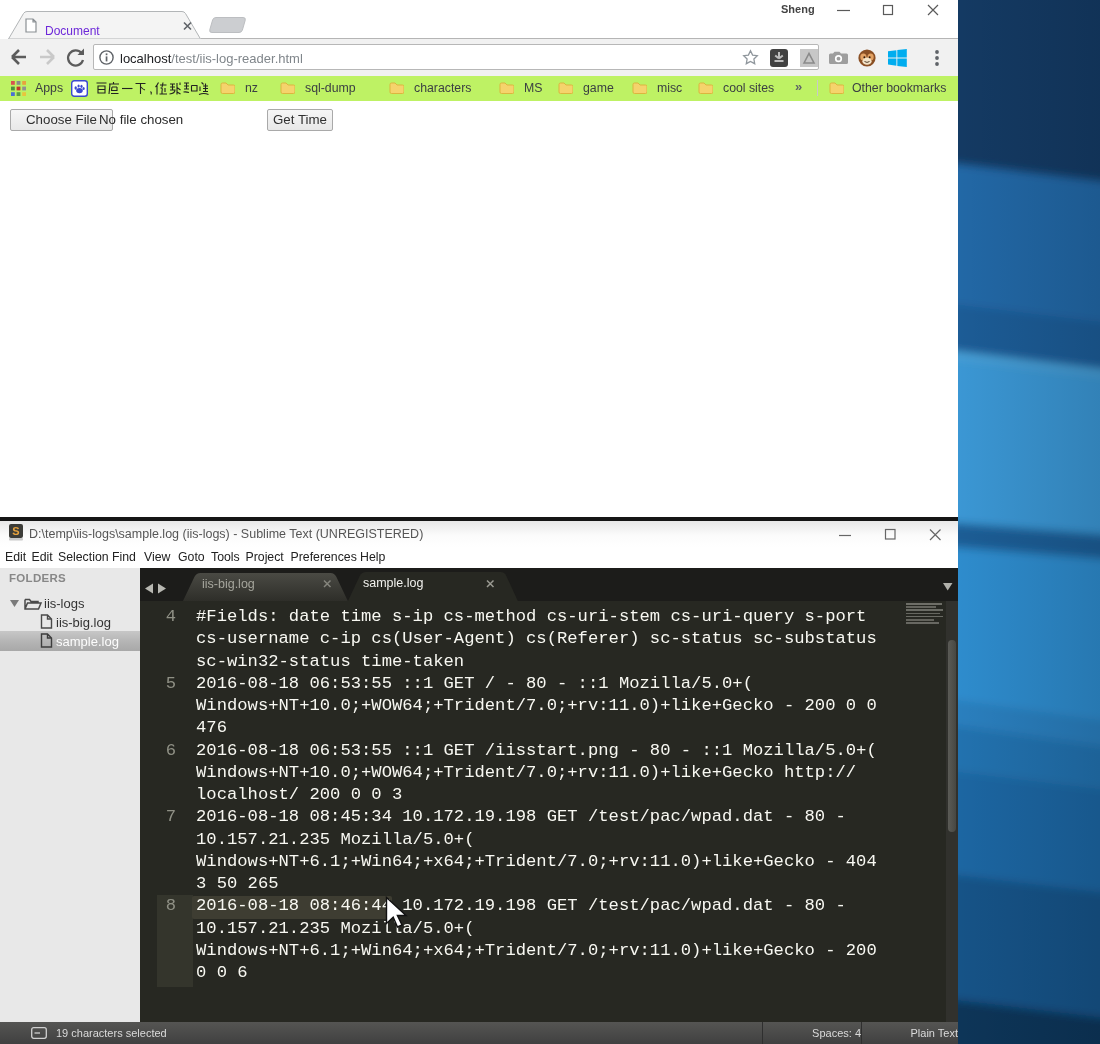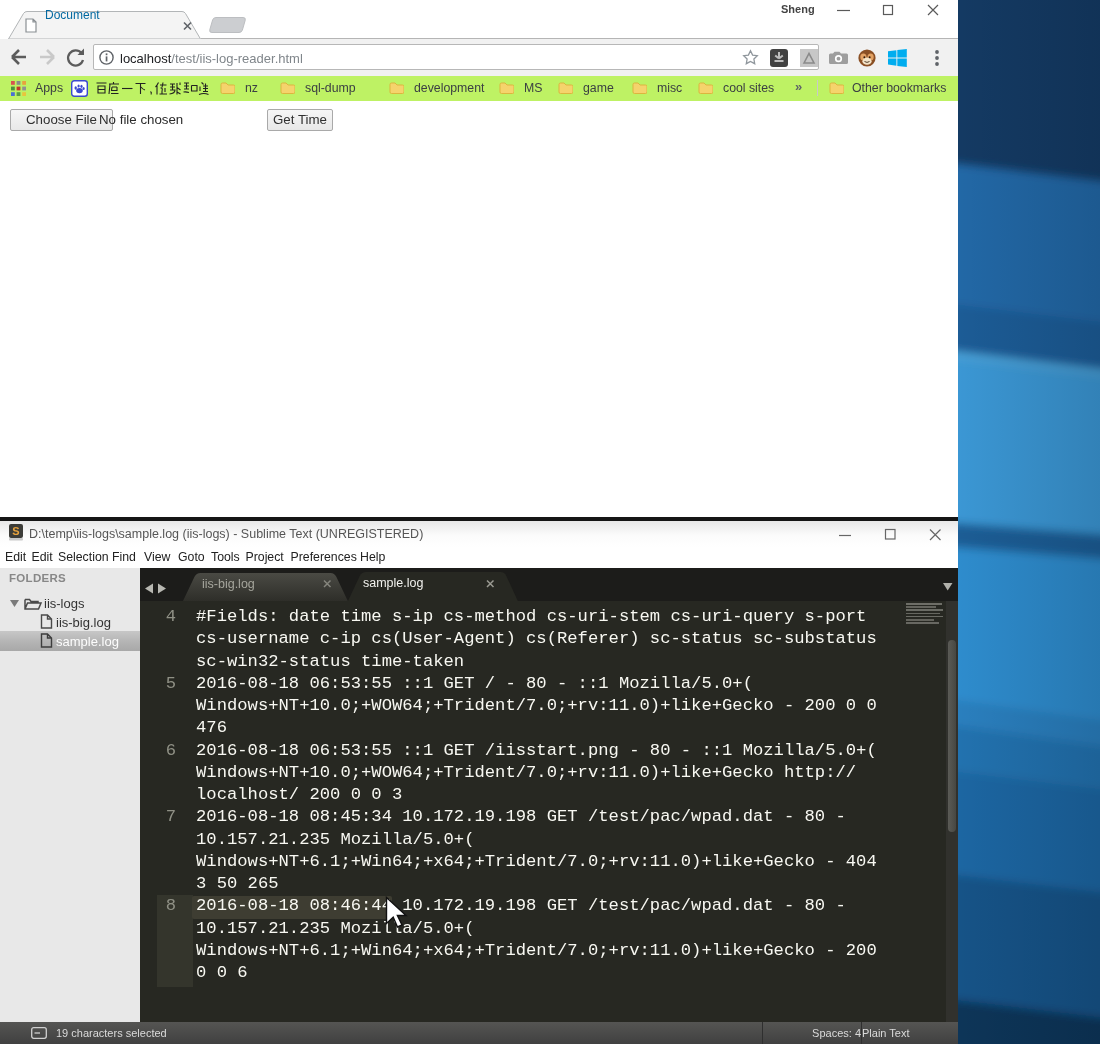--- a/index.html
+++ b/index.html
@@ -60,21 +60,21 @@
 </g>
 <rect x="0" y="0" width="142" height="1044" fill="url(#dk)"></rect>
 </svg>
 <div id="chrome">
 <svg class="abs" style="left:0;top:0" width="260" height="40" viewBox="0 0 260 40">
   <path d="M8.5,39 L23.5,13.5 Q24.7,11.5 27,11.5 L182,11.5 Q184.3,11.5 185.5,13.5 L200.5,39 Z" fill="#f4f4f4" stroke="#b2b5b7" stroke-width="1"></path>
   <path d="M216,17.5 L243,17.5 Q246,17.5 245.2,20.3 L242.4,30 Q241.6,32.5 239,32.5 L212,32.5 Q209,32.5 209.8,29.7 L212.6,20 Q213.4,17.5 216,17.5 Z" fill="#ccced1" stroke="#bcbec1" stroke-width="1"></path>
   <path d="M26,19 L33,19 L36,22 L36,32 L26,32 Z M33,19 L33,22 L36,22" fill="#fff" stroke="#8a8f93" stroke-width="1.2"></path>
   <path d="M184,22.5 L191,29.5 M191,22.5 L184,29.5" stroke="#5f6368" stroke-width="1.6"></path>
 </svg>
-<div class="abs" style="left:45px;top:8px;font-size:12px;color:#0369a1">Document</div>
+<div class="abs" style="left:45px;top:24px;font-size:12px;color:#6d28d9">Document</div>
 <div class="abs" style="left:781px;top:3px;font-size:11px;font-weight:bold;color:#444;text-shadow:-1px 0 0 #fff,1px 0 0 #fff,0 -1px 0 #fff,0 1px 0 #fff,1px 1px 0 #fff,-1px -1px 0 #fff">Sheng</div>
 <svg class="abs" style="left:830px;top:0" width="128" height="20" viewBox="0 0 128 20">
   <path d="M7,10.5 L20,10.5" stroke="#5a5a5a" stroke-width="1.2"></path>
   <rect x="53.5" y="5.5" width="9" height="9" fill="none" stroke="#5a5a5a" stroke-width="1.2"></rect>
   <path d="M98,5 L108,15 M108,5 L98,15" stroke="#5a5a5a" stroke-width="1.2"></path>
 </svg>
 <div id="tabstrip-line"></div>
 <div id="toolbar">
 <svg class="abs" style="left:0;top:0" width="90" height="36" viewBox="0 0 90 36">
   <path d="M26,18 L12,18 M12,18 L19,11 M12,18 L19,25" stroke="#5c5c5c" stroke-width="2.6" fill="none"></path>
@@ -152,21 +152,21 @@
   </g>
 </svg>
 <svg class="folder" style="left:220px">
           <use href="#fold"></use>
         </svg><div class="bklabel" style="left:245px">nz</div>
 <svg class="folder" style="left:280px">
           <use href="#fold"></use>
         </svg><div class="bklabel" style="left:305px">sql-dump</div>
 <svg class="folder" style="left:389px">
           <use href="#fold"></use>
-        </svg><div class="bklabel" style="left:414px">development</div>
+        </svg><div class="bklabel" style="left:414px">characters</div>
 <svg class="folder" style="left:499px">
           <use href="#fold"></use>
         </svg><div class="bklabel" style="left:524px">MS</div>
 <svg class="folder" style="left:558px">
           <use href="#fold"></use>
         </svg><div class="bklabel" style="left:583px">game</div>
 <svg class="folder" style="left:632px">
           <use href="#fold"></use>
         </svg><div class="bklabel" style="left:657px">misc</div>
 <svg class="folder" style="left:698px">
@@ -301,18 +301,18 @@
       </div>
 <div id="status">
         <svg class="abs" style="left:31px;top:5px" width="16" height="12" viewBox="0 0 16 12">
   <rect x="0.7" y="0.7" width="14.6" height="10.6" rx="2" fill="none" stroke="#d0d0d0" stroke-width="1.3"></rect>
   <path d="M3.5,6 L9,6" stroke="#d0d0d0" stroke-width="1.3"></path>
 </svg>
 <div class="abs" style="left:56px;top:5px">19 characters selected</div>
 <div class="abs" style="left:762px;top:0;width:1px;height:22px;background:#2f2f2f"></div>
 <div class="abs" style="left:861px;top:0;width:1px;height:22px;background:#2f2f2f"></div>
 <div class="abs" style="left:763px;top:5px;width:98px;text-align:right">Spaces: 4</div>
-<div class="abs" style="left:862px;top:5px;width:96px;text-align:left">Plain Text</div>
+<div class="abs" style="left:862px;top:5px;width:96px;text-align:right">Plain Text</div>
       </div>
 </div>
 <svg class="abs" style="left:385px;top:896px" width="24" height="34" viewBox="0 0 24 34">
   <path d="M1.5,1.5 L1.5,27.5 L8.2,21.2 L12.5,31 L17,29 L12.4,19.5 L21,19.5 Z" fill="#fff" stroke="#111" stroke-width="1.4" stroke-linejoin="miter"></path>
 </svg>
 </div>
 </body></html>

